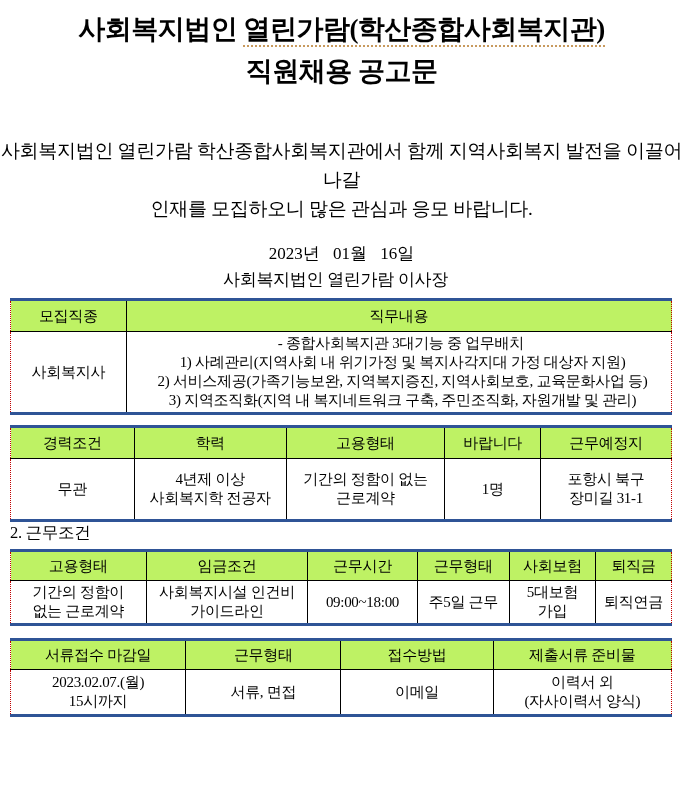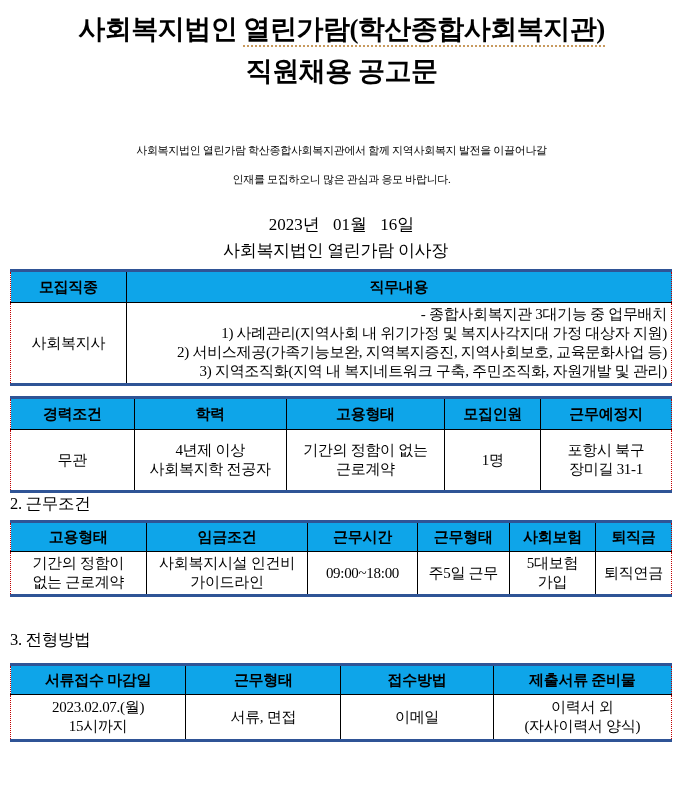--- a/index.html
+++ b/index.html
@@ -16,21 +16,21 @@
     font-size:27px;line-height:42px;font-weight:600;
     text-align:center;letter-spacing:-0.5px;
   }
   .title .t-line{display:block;}
   .squiggle{
     border-bottom:2px dotted #C89A5E;
     padding-bottom:1px;
   }
   .intro{
     margin:44px 0 8px;
-    font-size:11px;line-height:29px;
+    font-size:19px;line-height:29px;
     text-align:center;white-space:pre-line;letter-spacing:-0.3px;
   }
   .date{
     margin:20px 0 0;
     font-size:17px;line-height:22px;
     text-align:center;word-spacing:9px;
   }
   .signer{
     margin:4px 12px 0 0;
     font-size:17px;line-height:22px;
@@ -56,26 +56,26 @@
   .t3{margin-top:5px;}
   .t4{margin-top:12px;}
   .tbl th,.tbl td{
     border:1px solid #000;
     font-size:15px;line-height:19px;
     text-align:center;vertical-align:middle;
     padding:2px 4px;white-space:pre-line;letter-spacing:-0.3px;
   }
   .tbl th:first-child,.tbl td:first-child{border-left:none;}
   .tbl th:last-child,.tbl td:last-child{border-right:none;}
-  .tbl th{background:#0ea5e9;font-weight:700;}
+  .tbl th{background:#bef264;font-weight:400;}
   .t1 th{height:26px}.t1 td{height:74px}
   .t2 th{height:26px}.t2 td{height:56px}
   .t3 th{height:24px}.t3 td{height:38px}
   .t4 th{height:24px}.t4 td{height:40px}
-  .tbl td.left{text-align:right;padding-left:8px;white-space:pre-wrap;}
+  .tbl td.left{text-align:center;padding-left:8px;white-space:pre-wrap;}
 </style>
 </head>
 <body>
 
 <div class="page">
 
   <h1 class="title">
     <span class="t-line"><span>사회복지법인 </span><span class="squiggle">열린가람(학산종합사회복지관)</span></span>
     <span class="t-line">직원채용 공고문</span>
   </h1>
@@ -114,21 +114,21 @@
         <col style="width:23%">
         <col style="width:24%">
         <col style="width:14.5%">
         <col style="width:19.8%">
       </colgroup>
     <tbody>
       <tr>
         <th>경력조건</th>
         <th>학력</th>
         <th>고용형태</th>
-        <th>모집인원</th>
+        <th>바랍니다</th>
         <th>근무예정지</th>
       </tr>
       <tr>
         <td>무관</td>
         <td>4년제 이상
 사회복지학 전공자</td>
         <td>기간의 정함이 없는
 근로계약</td>
         <td>1명</td>
         <td>포항시 북구
@@ -164,21 +164,20 @@
 가이드라인</td>
         <td>09:00~18:00</td>
         <td>주5일 근무</td>
         <td>5대보험
 가입</td>
         <td>퇴직연금</td>
       </tr>
     </tbody>
   </table>
 
-  <h2 class="sec-heading" id="sec3-heading">3. 전형방법</h2>
 
   <table class="tbl t4">
     <colgroup>
         <col style="width:26.5%">
         <col style="width:23.5%">
         <col style="width:23%">
         <col style="width:27%">
       </colgroup>
     <tbody>
       <tr>

